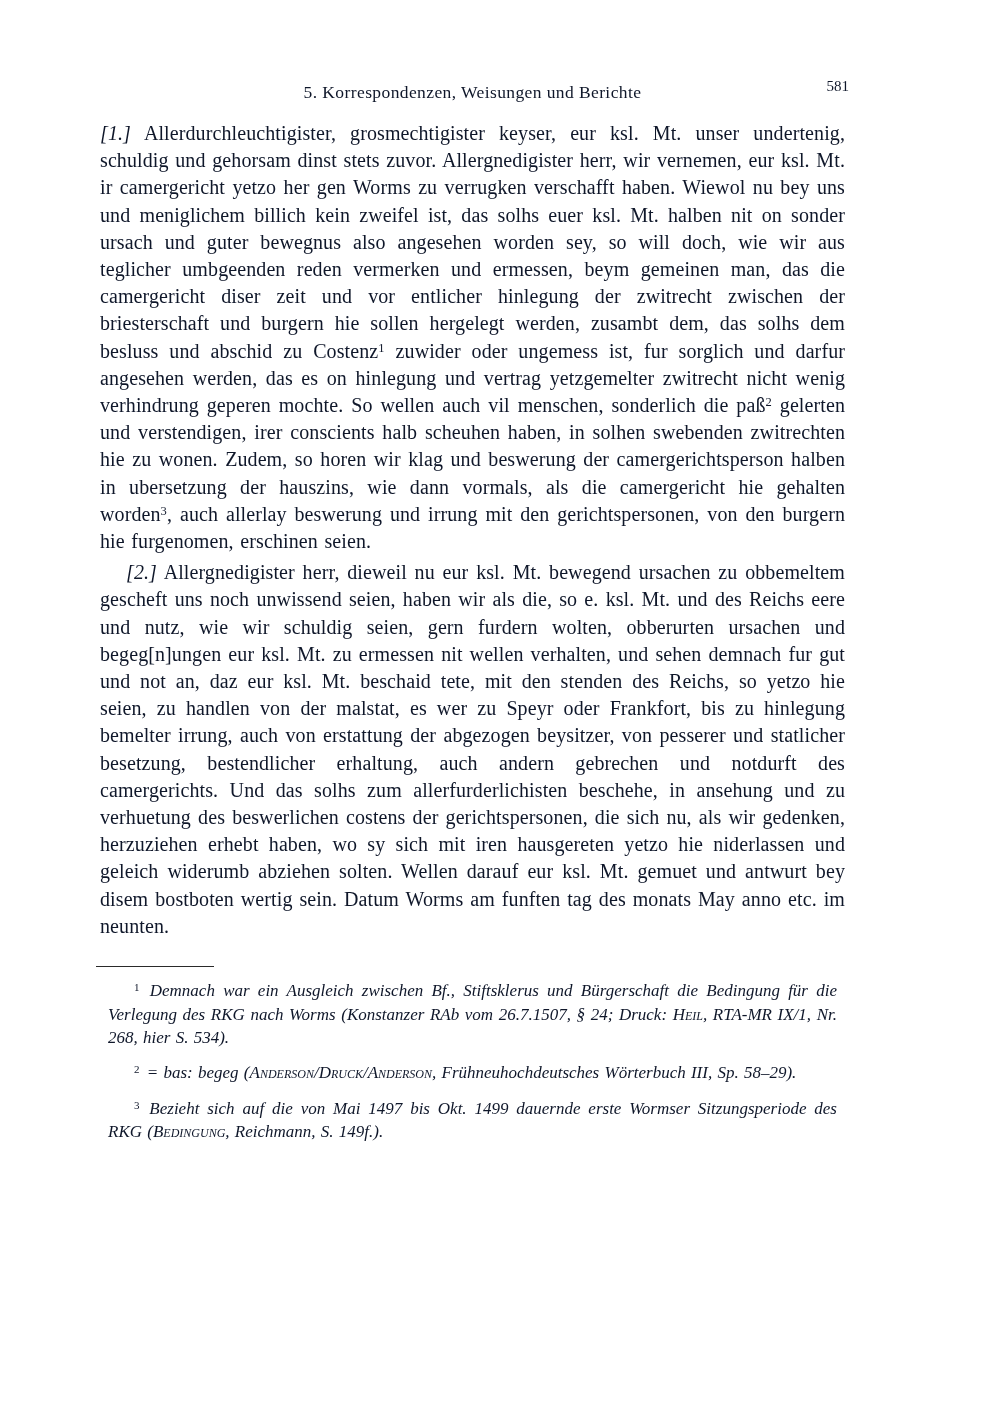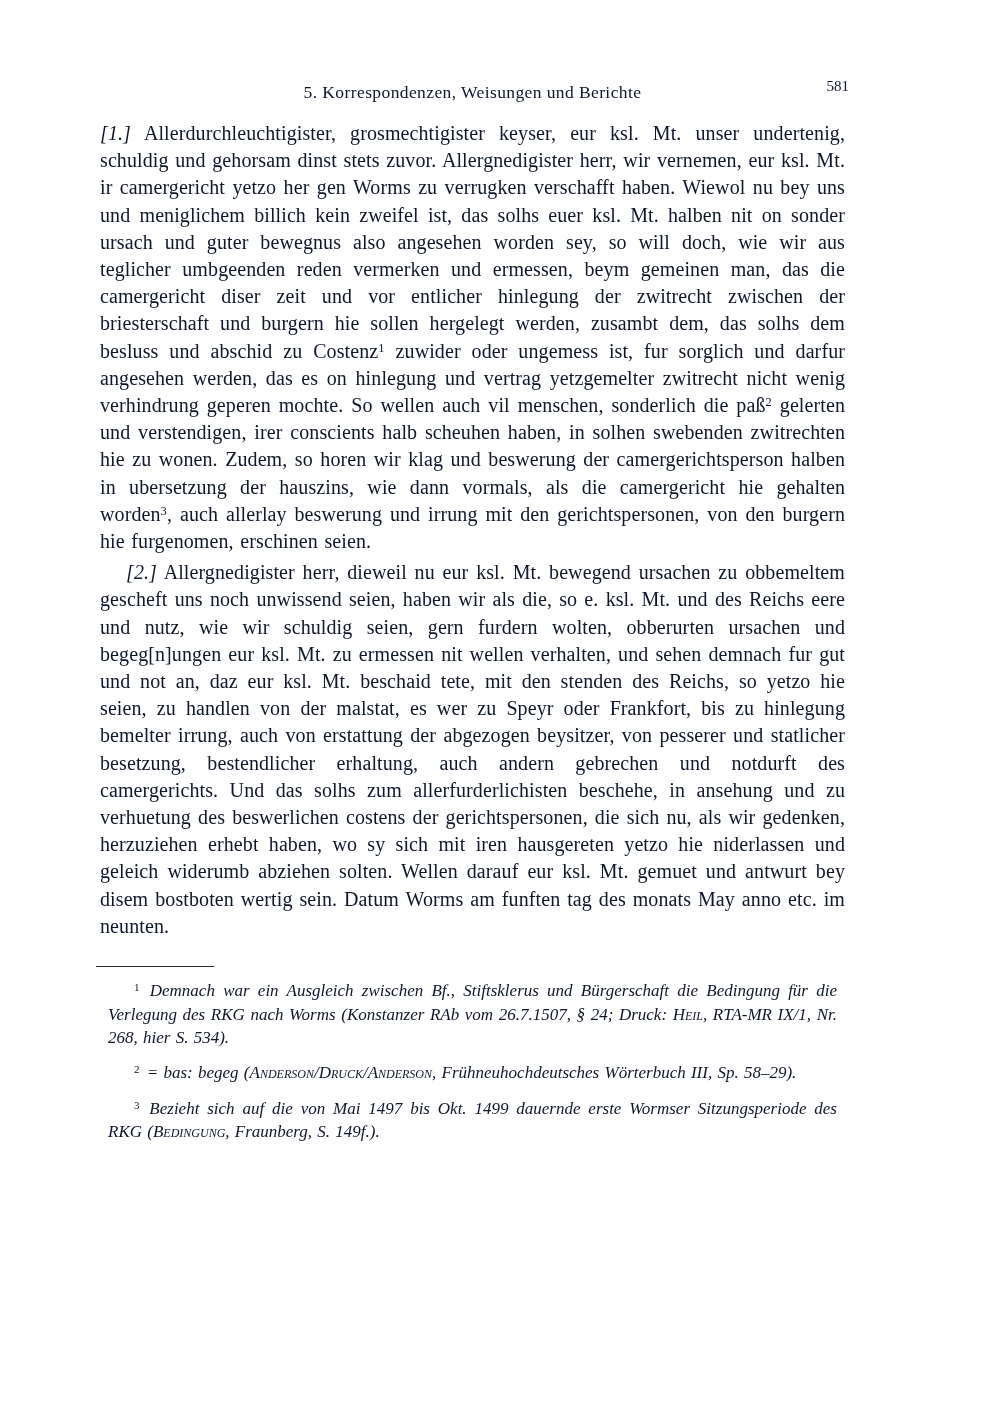--- a/index.html
+++ b/index.html
@@ -91,17 +91,17 @@
     <div class="doc-body" id="doc-body">
         <p><span class="it">[1.]</span><span> Allerdurchleuchtigister, grosmechtigister keyser, eur ksl. Mt. unser undertenig, schuldig und gehorsam dinst stets zuvor. Allergnedigister herr, wir vernemen, eur ksl. Mt. ir camergericht yetzo her gen Worms zu verrugken verschafft haben. Wiewol nu bey uns und meniglichem billich kein zweifel ist, das solhs euer ksl. Mt. halben nit on sonder ursach und guter bewegnus also angesehen worden sey, so will doch, wie wir aus teglicher umbgeenden reden vermerken und ermessen, beym gemeinen man, das die camergericht diser zeit und vor entlicher hinlegung der zwitrecht zwischen der briesterschaft und burgern hie sollen hergelegt werden, zusambt dem, das solhs dem besluss und abschid zu Costenz</span><sup class="fnref">1</sup><span> zuwider oder ungemess ist, fur sorglich und darfur angesehen werden, das es on hinlegung und vertrag yetzgemelter zwitrecht nicht wenig verhindrung geperen mochte. So wellen auch vil menschen, sonderlich die paß</span><sup class="fnref">2</sup><span> gelerten und verstendigen, irer conscients halb scheuhen haben, in solhen swebenden zwitrechten hie zu wonen. Zudem, so horen wir klag und beswerung der camergerichtsperson halben in ubersetzung der hauszins, wie dann vormals, als die camergericht hie gehalten worden</span><sup class="fnref">3</sup><span>, auch allerlay beswerung und irrung mit den gerichtspersonen, von den burgern hie furgenomen, erschinen seien.</span></p>
         <p class="indent"><span class="it">[2.]</span><span> Allergnedigister herr, dieweil nu eur ksl. Mt. bewegend ursachen zu obbemeltem gescheft uns noch unwissend seien, haben wir als die, so e. ksl. Mt. und des Reichs eere und nutz, wie wir schuldig seien, gern furdern wolten, obberurten ursachen und begeg[n]ungen eur ksl. Mt. zu ermessen nit wellen verhalten, und sehen demnach fur gut und not an, daz eur ksl. Mt. beschaid tete, mit den stenden des Reichs, so yetzo hie seien, zu handlen von der malstat, es wer zu Speyr oder Frankfort, bis zu hinlegung bemelter irrung, auch von erstattung der abgezogen beysitzer, von pesserer und statlicher besetzung, bestendlicher erhaltung, auch andern gebrechen und notdurft des camergerichts. Und das solhs zum allerfurderlichisten beschehe, in ansehung und zu verhuetung des beswerlichen costens der gerichtspersonen, die sich nu, als wir gedenken, herzuziehen erhebt haben, wo sy sich mit iren hausgereten yetzo hie niderlassen und geleich widerumb abziehen solten. Wellen darauf eur ksl. Mt. gemuet und antwurt bey disem bostboten wertig sein. Datum Worms am funften tag des monats May anno etc. im neunten.</span></p>
       </div>
 
     <hr class="footnote-rule">
 
     <div class="footnotes" id="footnotes">
         <p><sup class="fnref">1</sup><span> Demnach war ein Ausgleich zwischen Bf., Stiftsklerus und Bürgerschaft die Bedingung für die Verlegung des RKG nach Worms (Konstanzer RAb vom 26.7.1507, § 24; Druck: </span><span class="sc">Heil</span><span>, RTA-MR IX/1, Nr. 268, hier S. 534).</span></p>
         <p><sup class="fnref">2</sup><span> = bas: begeg (</span><span class="sc">Anderson</span><span>/</span><span class="sc">Druck</span><span>/</span><span class="sc">Anderson</span><span>, Frühneuhochdeutsches Wörterbuch III, Sp. 58–29).</span></p>
-        <p><sup class="fnref">3</sup><span> Bezieht sich auf die von Mai 1497 bis Okt. 1499 dauernde erste Wormser Sitzungsperiode des RKG (</span><span class="sc">Bedingung</span><span>, Fraunberg, S. 149f.).</span></p>
+        <p><sup class="fnref">3</sup><span> Bezieht sich auf die von Mai 1497 bis Okt. 1499 dauernde erste Wormser Sitzungsperiode des RKG (</span><span class="sc">Bedingung</span><span>, Reichmann, S. 149f.).</span></p>
       </div>
 
   </div>
 </div>
 
 </body></html>

